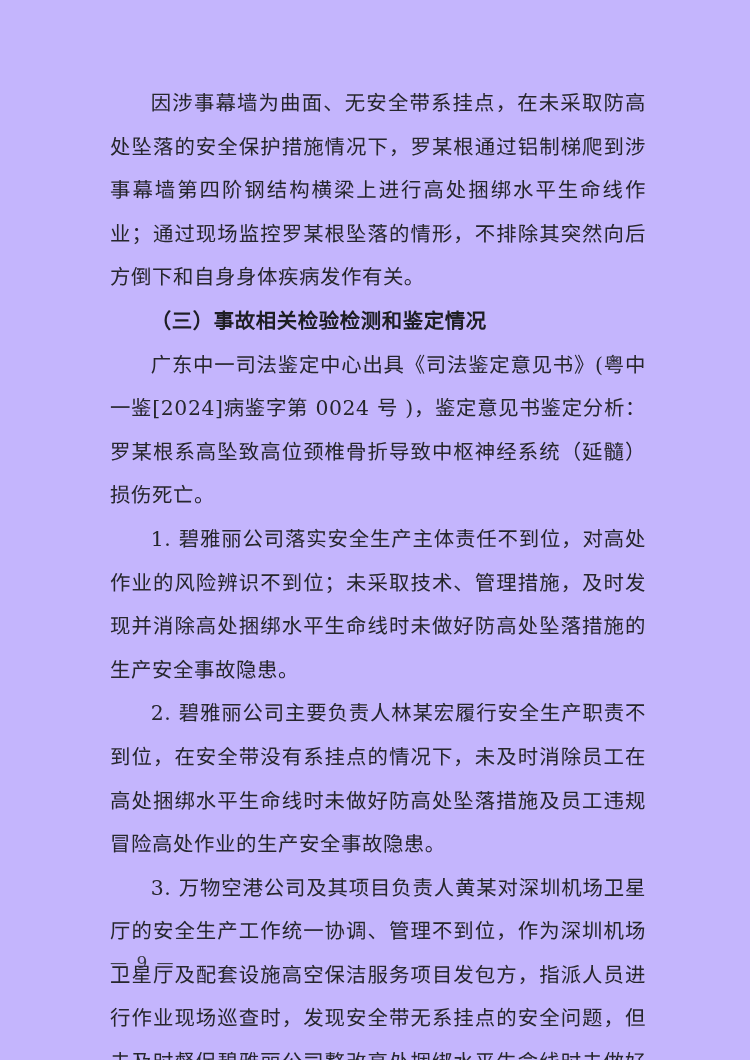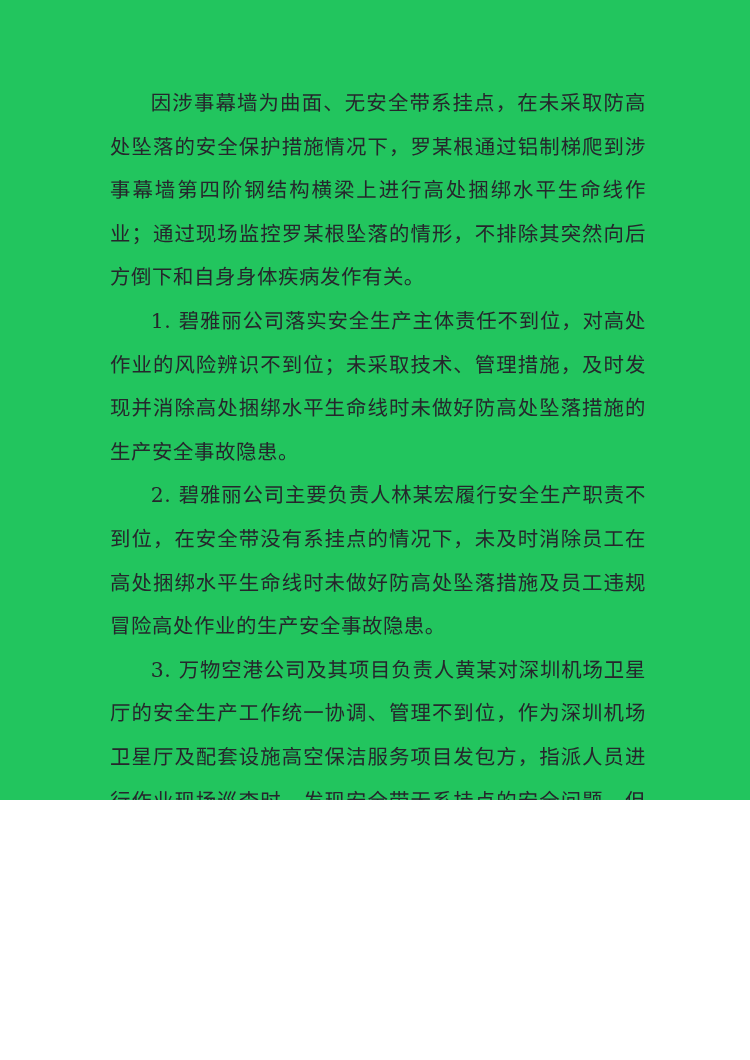--- a/index.html
+++ b/index.html
@@ -5,23 +5,23 @@
 <style>
   html, body {
     margin: 0;
     padding: 0;
     background: #ffffff;
   }
 
   .page {
     position: relative;
     width: 750px;
-    height: 800px;
+    height: 1060px;
     margin: 0 auto;
-    background: #22c55e;
+    background: #c4b5fd;
     overflow: hidden;
     box-sizing: border-box;
   }
 
   .content {
     position: absolute;
     left: 110px;
     top: 82px;
     width: 536px;
   }
@@ -82,21 +82,23 @@
 </style>
 </head>
 <body>
 
 <div class="page">
 
   <div class="content">
 
     <p class="para">因涉事幕墙为曲面、无安全带系挂点，在未采取防高处坠落的安全保护措施情况下，罗某根通过铝制梯爬到涉事幕墙第四阶钢结构横梁上进行高处捆绑水平生命线作业；通过现场监控罗某根坠落的情形，不排除其突然向后方倒下和自身身体疾病发作有关。</p>
 
+    <p class="heading">（三）事故相关检验检测和鉴定情况</p>
 
+    <p class="para">广东中一司法鉴定中心出具《司法鉴定意见书》(粤中一鉴[2024]病鉴字第 0024 号 )，鉴定意见书鉴定分析：罗某根系高坠致高位颈椎骨折导致中枢神经系统（延髓）损伤死亡。</p>
 
 
     <p class="para-num">1. 碧雅丽公司落实安全生产主体责任不到位，对高处作业的风险辨识不到位；未采取技术、管理措施，及时发现并消除高处捆绑水平生命线时未做好防高处坠落措施的生产安全事故隐患。</p>
 
     <p class="para-num">2. 碧雅丽公司主要负责人林某宏履行安全生产职责不到位，在安全带没有系挂点的情况下，未及时消除员工在高处捆绑水平生命线时未做好防高处坠落措施及员工违规冒险高处作业的生产安全事故隐患。</p>
 
     <p class="para-num">3. 万物空港公司及其项目负责人黄某对深圳机场卫星厅的安全生产工作统一协调、管理不到位，作为深圳机场卫星厅及配套设施高空保洁服务项目发包方，指派人员进行作业现场巡查时，发现安全带无系挂点的安全问题，但未及时督促碧雅丽公司整改高处捆绑水平生命线时未做好防高处</p>
 
   </div>
 

